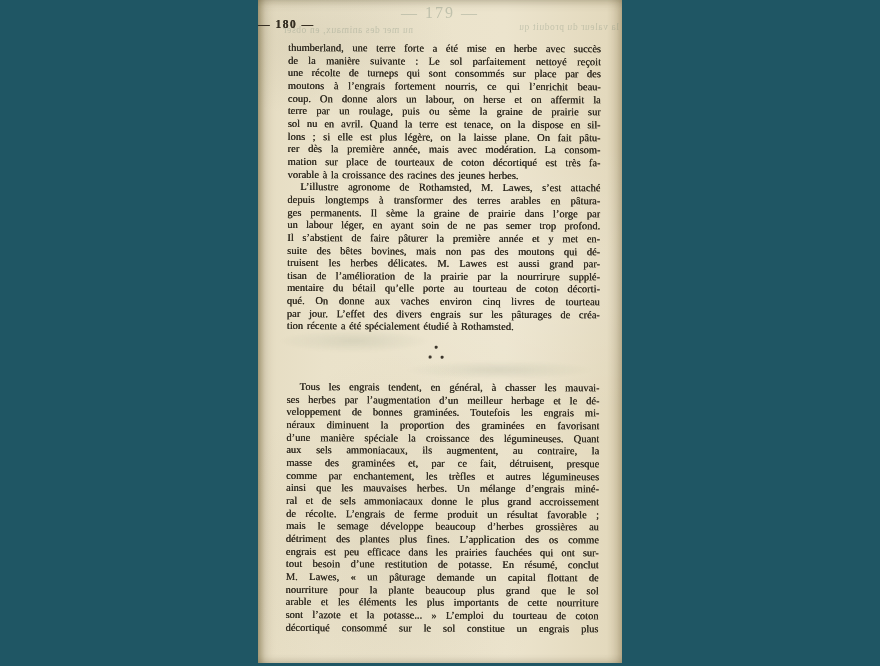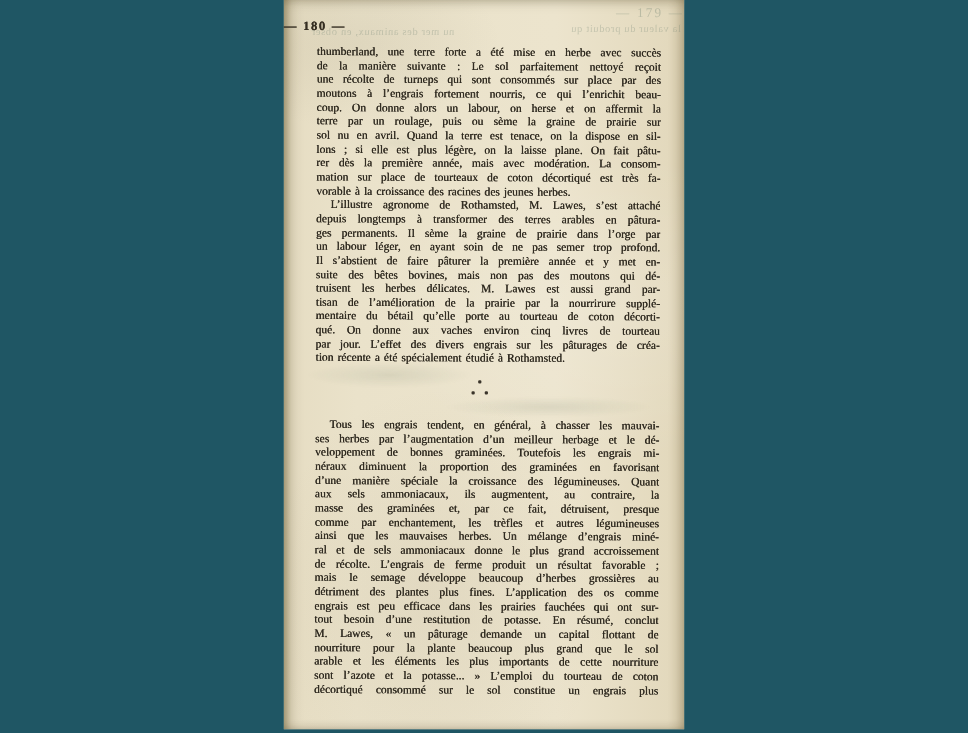--- a/index.html
+++ b/index.html
@@ -27,21 +27,21 @@
     position:absolute;top:18px;left:0;width:100%;
     font-size:11.5px;font-weight:bold;letter-spacing:1.5px;
     color:#352e22;
     text-shadow:0.2px 0 0 currentColor;
   }
   .ghost{
     position:absolute;color:#6f8272;pointer-events:none;
     filter:blur(0.45px);
     font-size:9.5px;letter-spacing:0.6px;
   }
-  .ghost-prev{top:4px;left:0;width:100%;text-align:right;opacity:0.34;letter-spacing:2px;font-size:12px;}
+  .ghost-prev{top:4px;left:0;width:100%;text-align:center;opacity:0.34;letter-spacing:2px;font-size:16px;}
   .ghost-mirror{transform:scaleX(-1);opacity:0.30;white-space:nowrap;overflow:hidden;}
   .ghost-left{top:25px;left:3px;width:152px;}
   .ghost-right{top:22px;right:3px;width:156px;}
   .smudge{
     position:absolute;pointer-events:none;border-radius:50%;
     background:radial-gradient(ellipse closest-side, rgba(105,122,100,0.14), transparent 75%);
     filter:blur(1px);
   }
   .smudge-a{left:-4px;top:326px;width:200px;height:30px;}
   .smudge-b{right:-2px;top:358px;width:250px;height:24px;}

